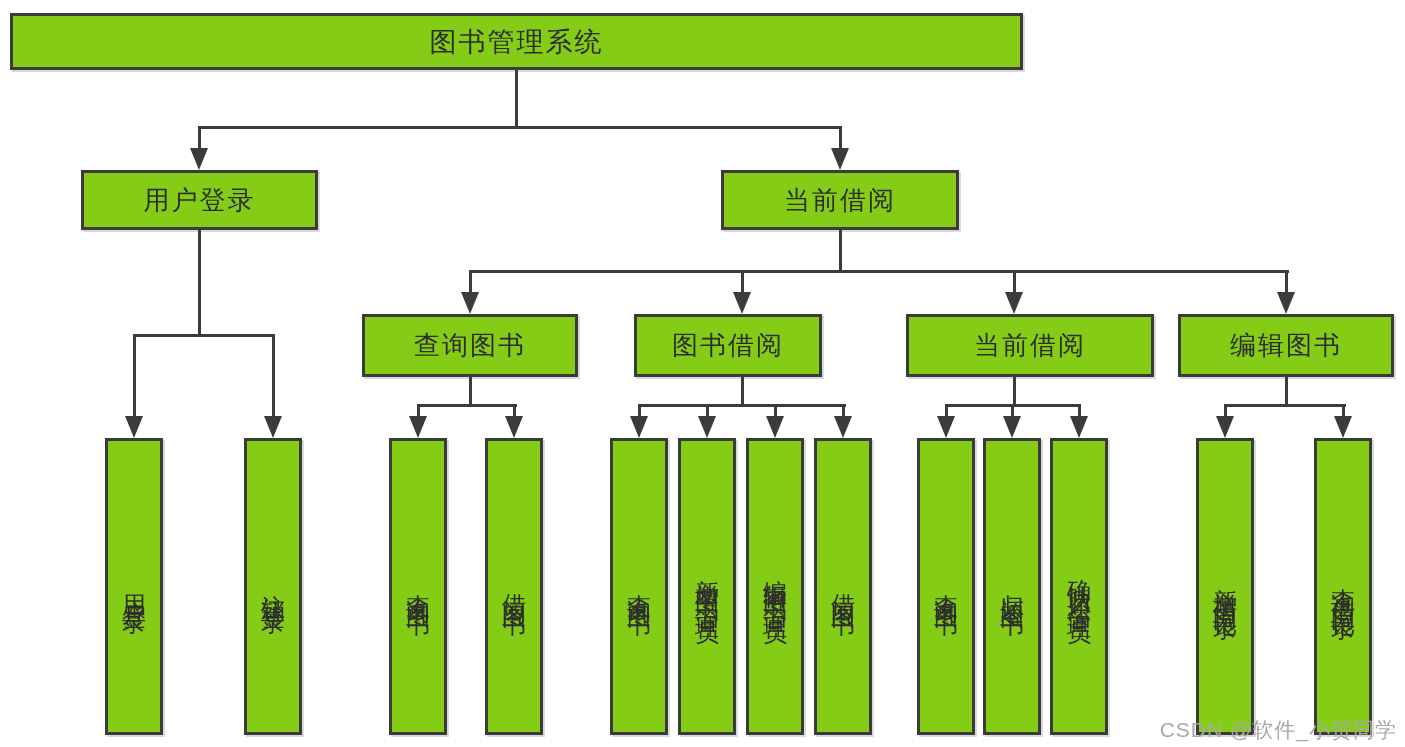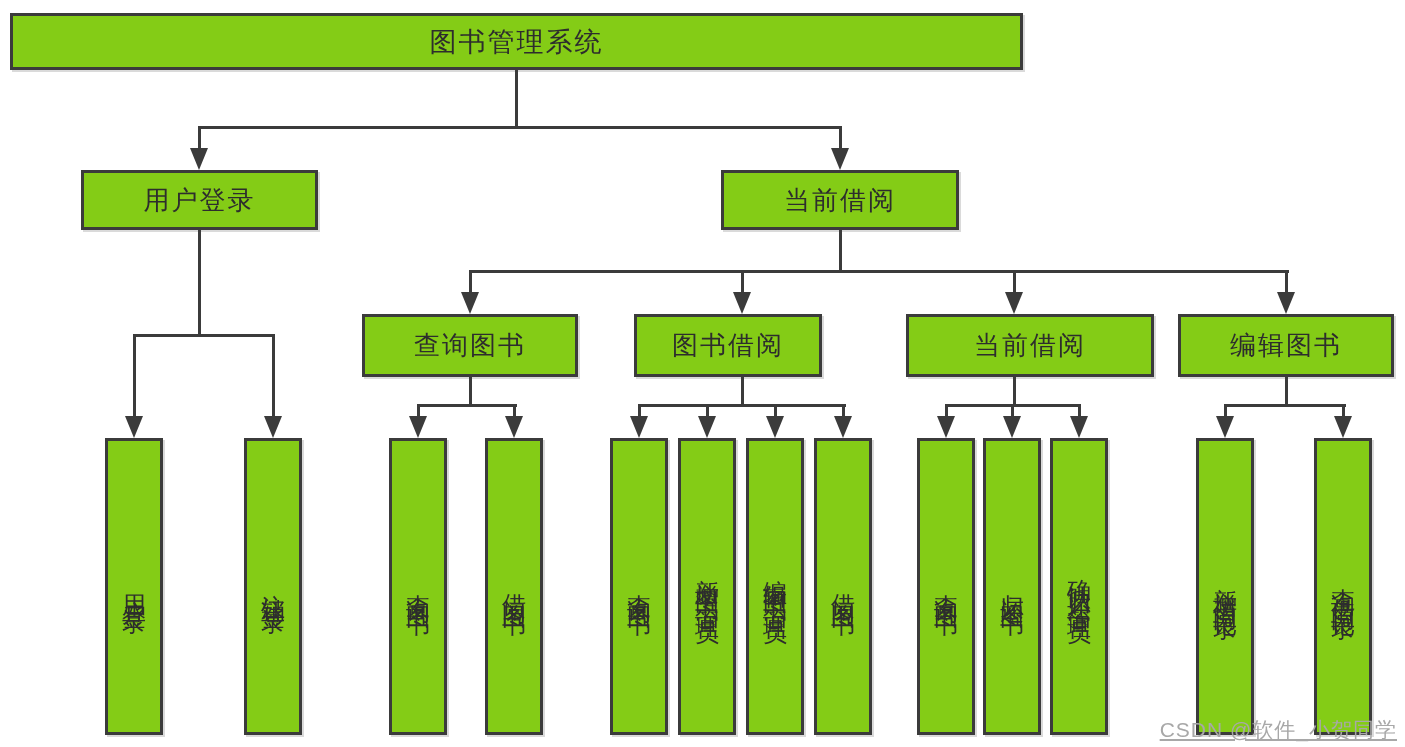--- a/index.html
+++ b/index.html
@@ -62,21 +62,20 @@
     border-top: 22px solid #3b3b3b;
   }
   .watermark {
     position: absolute;
     top: 716px;
     right: 8px;
     font-size: 21px;
     color: #a8a8a8;
     letter-spacing: 1px;
     white-space: nowrap;
-    text-decoration: underline;
   }
 </style>
 </head>
 <body>
 
 <div class="canvas">
 
   <div class="hbox title" style="left:10px;top:13px;width:1013px;height:57px">
     <span class="lbl">图书管理系统</span>
   </div>

